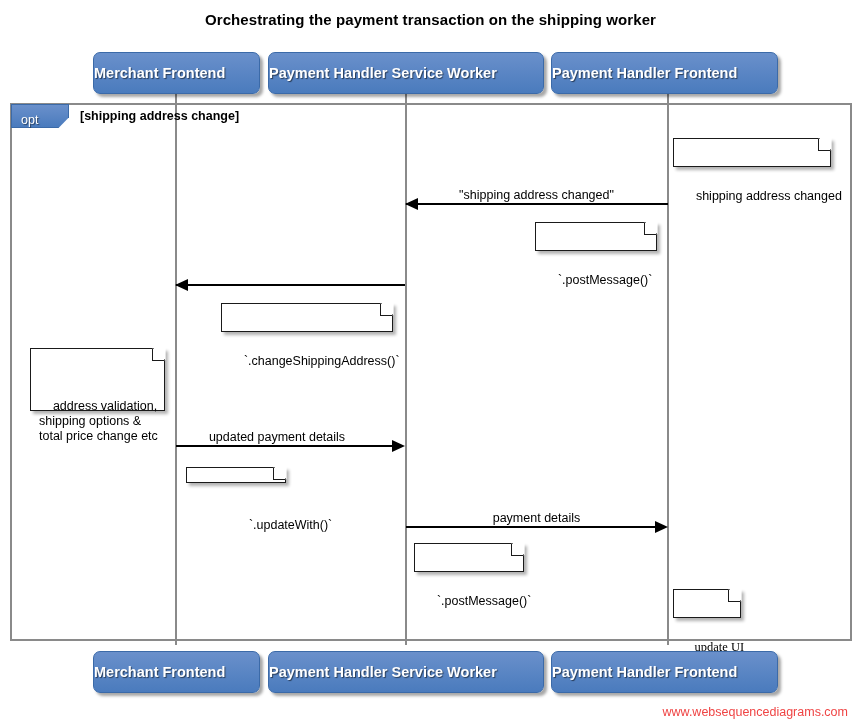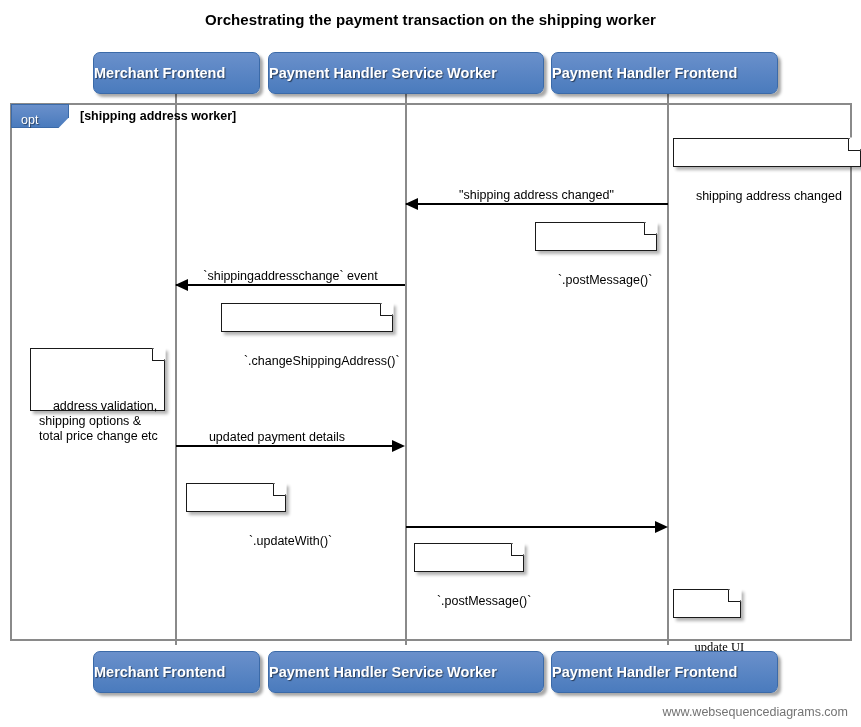--- a/index.html
+++ b/index.html
@@ -54,21 +54,21 @@
   .note .fold{position:absolute;right:-1.6px;top:-1.6px;width:13px;height:13px;
               background:#fff;border-left:1.6px solid #1a1a1a;
               border-bottom:1.6px solid #1a1a1a;
               transform:none;
               clip-path:polygon(0 0,100% 100%,0 100%);}
   .note .fold2{position:absolute;right:-1.6px;top:-1.6px;width:13px;height:13px;
                background:#fff;
                clip-path:polygon(0 0,100% 100%,100% 0);}
 
   
-  .footer{position:absolute;right:13px;bottom:8px;font-size:12.5px;color:#737373;}
+  .footer{position:absolute;right:13px;bottom:8px;font-size:12.5px;color:#ef4444;}
 </style>
 </head>
 <body>
 
 <div id="diagram">
 
   <div class="title">Orchestrating the payment transaction on the shipping worker</div>
 
   <div class="lifeline" style="left:175px;top:92px;height:553px;"></div>
   <div class="lifeline" style="left:405px;top:92px;height:553px;"></div>
@@ -81,39 +81,38 @@
     <span>Payment Handler Service Worker</span>
   </div>
   <div class="actor" style="left:551px;top:52px;width:225px;">
     <span>Payment Handler Frontend</span>
   </div>
 
   <div class="frame" style="left:10px;top:103px;width:838px;height:534px;"></div>
   <div class="frame-tab" style="left:11px;top:104px;">
     <span>opt</span>
   </div>
-  <div class="frame-guard" style="left:80px;top:109px;">[shipping address worker]</div>
+  <div class="frame-guard" style="left:80px;top:109px;">[shipping address change]</div>
 
-  <div class="note" style="left:673px;top:138px;width:188px;height:29px;">
+  <div class="note" style="left:673px;top:138px;width:158px;height:29px;">
     <div class="fold2"></div>
     <div class="fold"></div>
     <span>shipping address changed</span>
   </div>
 
   <div class="msg-label" style="left:406px;top:188px;width:261px;">"shipping address changed"</div>
   <div class="msg-line" style="left:406px;top:203px;width:262px;"></div>
   <div class="arrow-head arrow-left" style="left:405px;top:198px;"></div>
 
   <div class="note" style="left:535px;top:222px;width:122px;height:29px;">
     <div class="fold2"></div>
     <div class="fold"></div>
     <span>`.postMessage()`</span>
   </div>
 
-  <div class="msg-label" style="left:176px;top:269px;width:229px;">`shippingaddresschange` event</div>
   <div class="msg-line" style="left:176px;top:284px;width:229px;"></div>
   <div class="arrow-head arrow-left" style="left:175px;top:279px;"></div>
 
   <div class="note" style="left:30px;top:348px;width:135px;height:63px;">
     <div class="fold2"></div>
     <div class="fold"></div>
     <span>address validation,
 shipping options &amp;
 total price change etc</span>
   </div>
@@ -121,26 +120,27 @@
   <div class="note" style="left:221px;top:303px;width:172px;height:29px;">
     <div class="fold2"></div>
     <div class="fold"></div>
     <span>`.changeShippingAddress()`</span>
   </div>
 
   <div class="msg-label" style="left:176px;top:430px;width:202px;">updated payment details</div>
   <div class="msg-line" style="left:176px;top:445px;width:217px;"></div>
   <div class="arrow-head arrow-right" style="left:392px;top:440px;"></div>
 
-  <div class="note" style="left:186px;top:483px;width:100px;height:29px;padding-left:48px;">
+  <div class="note" style="left:186px;top:467px;width:100px;height:16px;padding-left:48px;">
     <div class="fold2"></div>
     <div class="fold"></div>
     <span>`.updateWith()`</span>
   </div>
 
+  <div class="msg-label" style="left:406px;top:511px;width:261px;">payment details</div>
   <div class="msg-line" style="left:406px;top:526px;width:250px;"></div>
   <div class="arrow-head arrow-right" style="left:655px;top:521px;"></div>
 
   <div class="note" style="left:414px;top:543px;width:110px;height:29px;">
     <div class="fold2"></div>
     <div class="fold"></div>
     <span>`.postMessage()`</span>
   </div>
 
   <div class="note" style="left:673px;top:589px;width:68px;height:29px;font-family:Liberation Serif, serif;">

